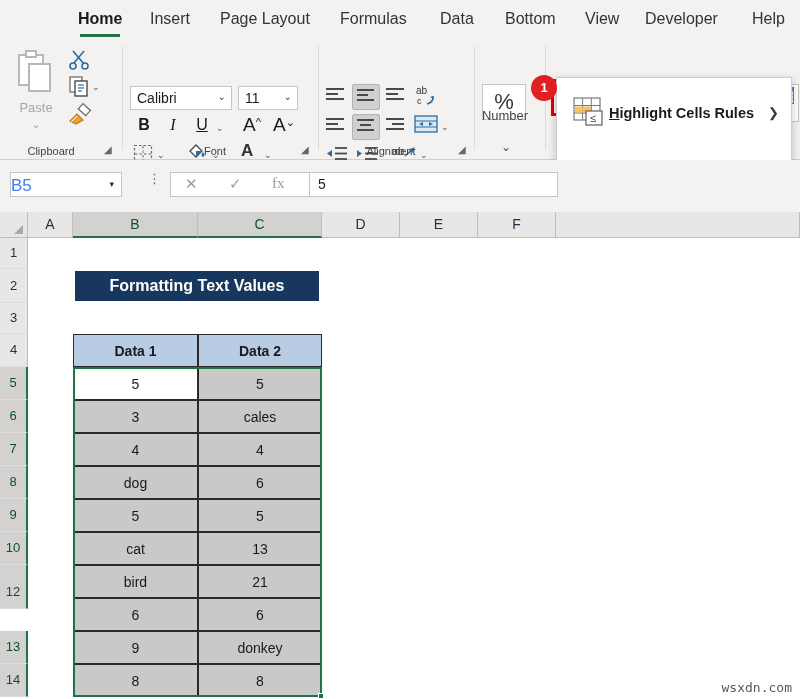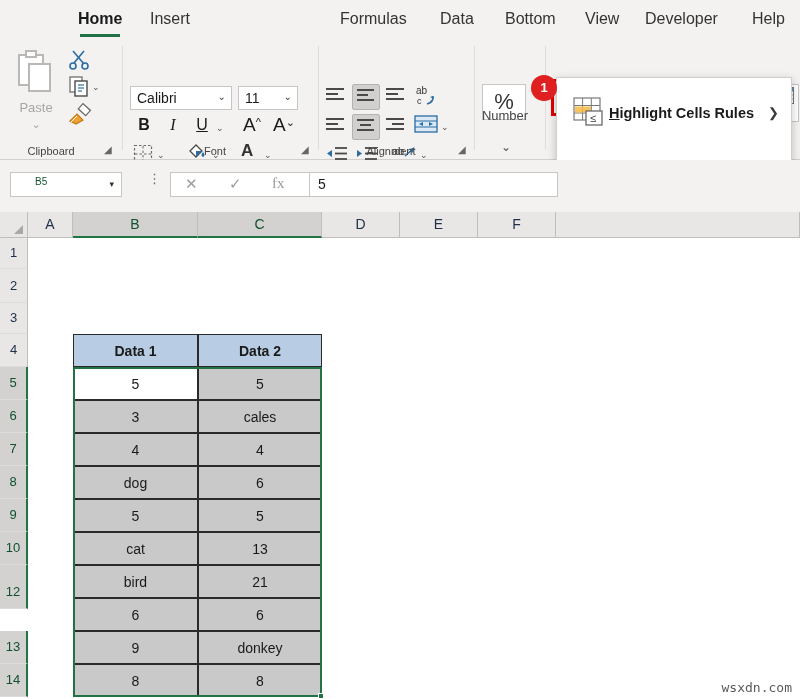--- a/index.html
+++ b/index.html
@@ -108,21 +108,21 @@
     position:absolute;border-radius:50%;background:#e02020;color:#fff;
     font-size:13px;font-weight:bold;text-align:center;
   }
 
   
   #fbar{position:absolute;left:0;top:160px;width:800px;height:52px;background:#f3f2f1;}
   #namebox{
     position:absolute;left:10px;top:172px;width:112px;height:25px;
     background:#fff;border:1px solid #c8c6c4;box-sizing:border-box;
   }
-  #namebox-val{position:absolute;left:24px;top:3px;font-size:10px;color:#14532d;}
+  #namebox-val{position:absolute;left:0;top:3px;font-size:17px;color:#3b82f6;}
   #namebox-chev{position:absolute;right:7px;top:6px;font-size:9px;color:#333;}
   #fb-dots{position:absolute;left:148px;top:175px;font-size:13px;color:#666;line-height:7px;}
   #fb-btns{
     position:absolute;left:170px;top:172px;width:140px;height:25px;
     background:#fff;border:1px solid #c8c6c4;box-sizing:border-box;
   }
   .fb-g{position:absolute;top:2px;font-size:15px;color:#9b9b9b;}
   #fb-input{
     position:absolute;left:310px;top:172px;width:248px;height:25px;
     background:#fff;border:1px solid #c8c6c4;border-left:none;box-sizing:border-box;
@@ -176,20 +176,21 @@
     font-family:"DejaVu Sans Mono", monospace;
   }
 </style>
 </head>
 <body>
 
 <div id="ribbon-tabs">
     <div class="tab" style="left: 24px; margin-top: 48px;"><span>File</span></div>
     <div class="tab active" style="left: 78px;"><span>Home</span><div class="tab-underline"></div></div>
     <div class="tab" style="left: 150px;"><span>Insert</span></div>
+    <div class="tab" style="left: 220px;"><span>Page Layout</span></div>
     <div class="tab" style="left: 340px;"><span>Formulas</span></div>
     <div class="tab" style="left: 440px;"><span>Data</span></div>
     <div class="tab" style="left: 505px;"><span>Bottom</span></div>
     <div class="tab" style="left: 585px;"><span>View</span></div>
     <div class="tab" style="left: 645px;"><span>Developer</span></div>
     <div class="tab" style="left: 752px;"><span>Help</span></div>
   </div>
 
 <div id="ribbon-body">
 
@@ -581,20 +582,21 @@
       <div class="rowh sel" style="top: 221px; height: 33px; line-height: 32px;">7</div>
       <div class="rowh sel" style="top: 254px; height: 33px; line-height: 32px;">8</div>
       <div class="rowh sel" style="top: 287px; height: 33px; line-height: 32px;">9</div>
       <div class="rowh sel" style="top: 320px; height: 33px; line-height: 32px;">10</div>
       <div class="rowh sel" style="top: 353px; height: 33px; line-height: 32px;">11</div>
       <div class="rowh sel" style="top: 364px; height: 33px; line-height: 32px;">12</div>
       <div class="rowh sel" style="top: 419px; height: 33px; line-height: 32px;">13</div>
       <div class="rowh sel" style="top: 452px; height: 33px; line-height: 32px;">14</div>
     </div>
 
+  <div id="banner" style="left: 75px; top: 59px; width: 244px; height: 30px; background: rgb(23, 55, 94);">Formatting Text Values</div>
 
   <div id="cells">
       <div class="cell hdr" style="left: 73px; top: 122px; width: 125px; height: 33px;">Data 1</div>
       <div class="cell hdr" style="left: 198px; top: 122px; width: 124px; height: 33px;">Data 2</div>
       <div class="cell body active" style="left: 73px; top: 155px; width: 125px; height: 33px;">5</div>
       <div class="cell body" style="left: 198px; top: 155px; width: 124px; height: 33px;">5</div>
       <div class="cell body" style="left: 73px; top: 188px; width: 125px; height: 33px;">3</div>
       <div class="cell body" style="left: 198px; top: 188px; width: 124px; height: 33px;">cales</div>
       <div class="cell body" style="left: 73px; top: 221px; width: 125px; height: 33px;">4</div>
       <div class="cell body" style="left: 198px; top: 221px; width: 124px; height: 33px;">4</div>

